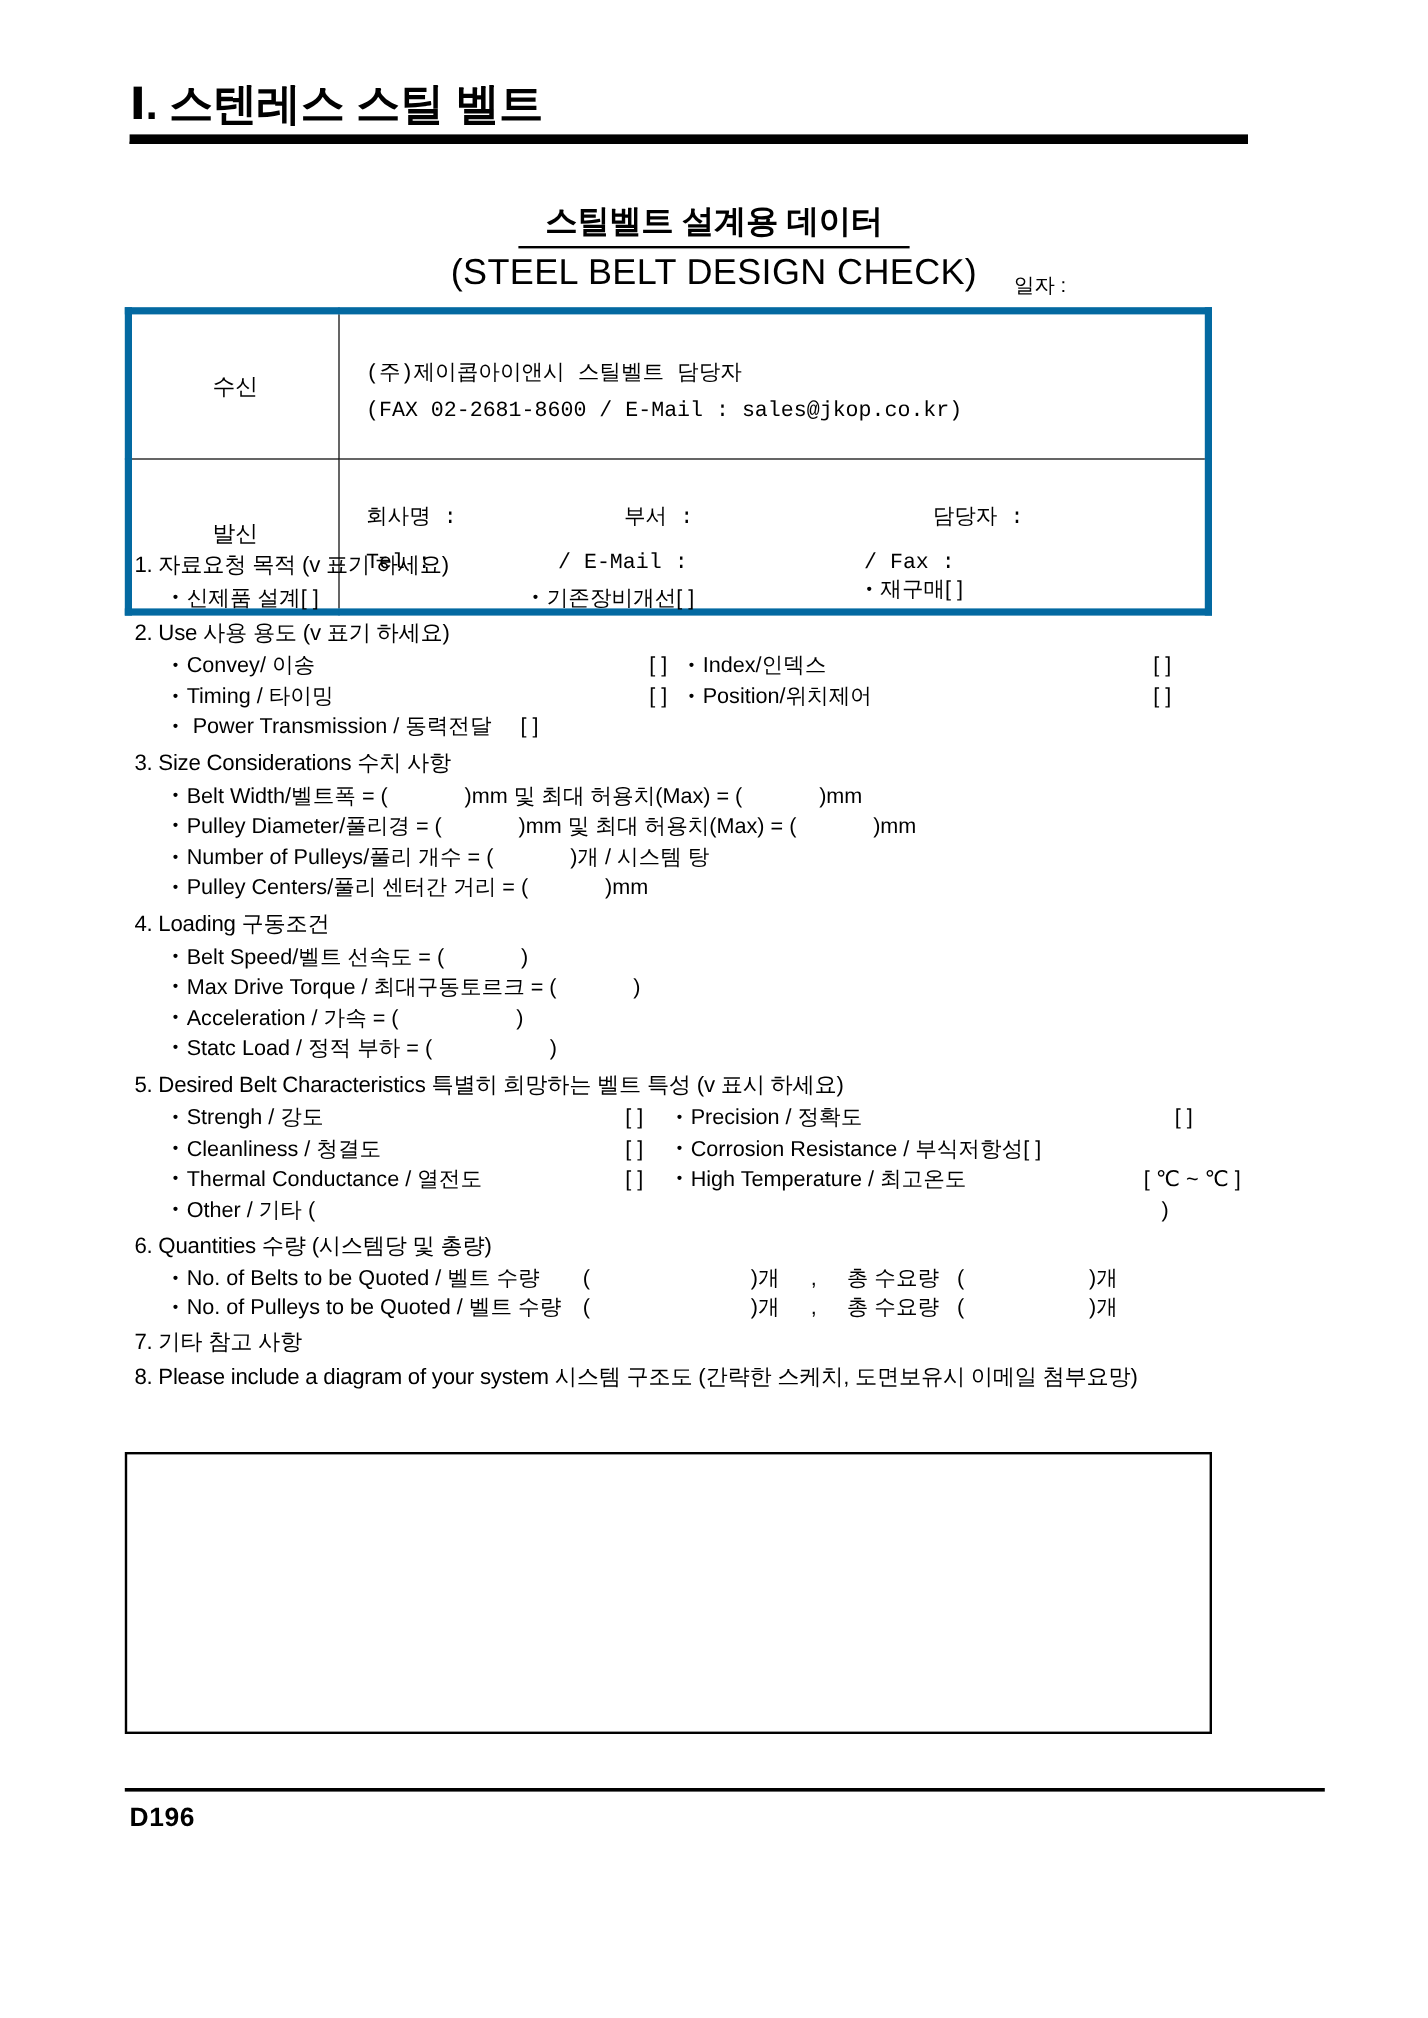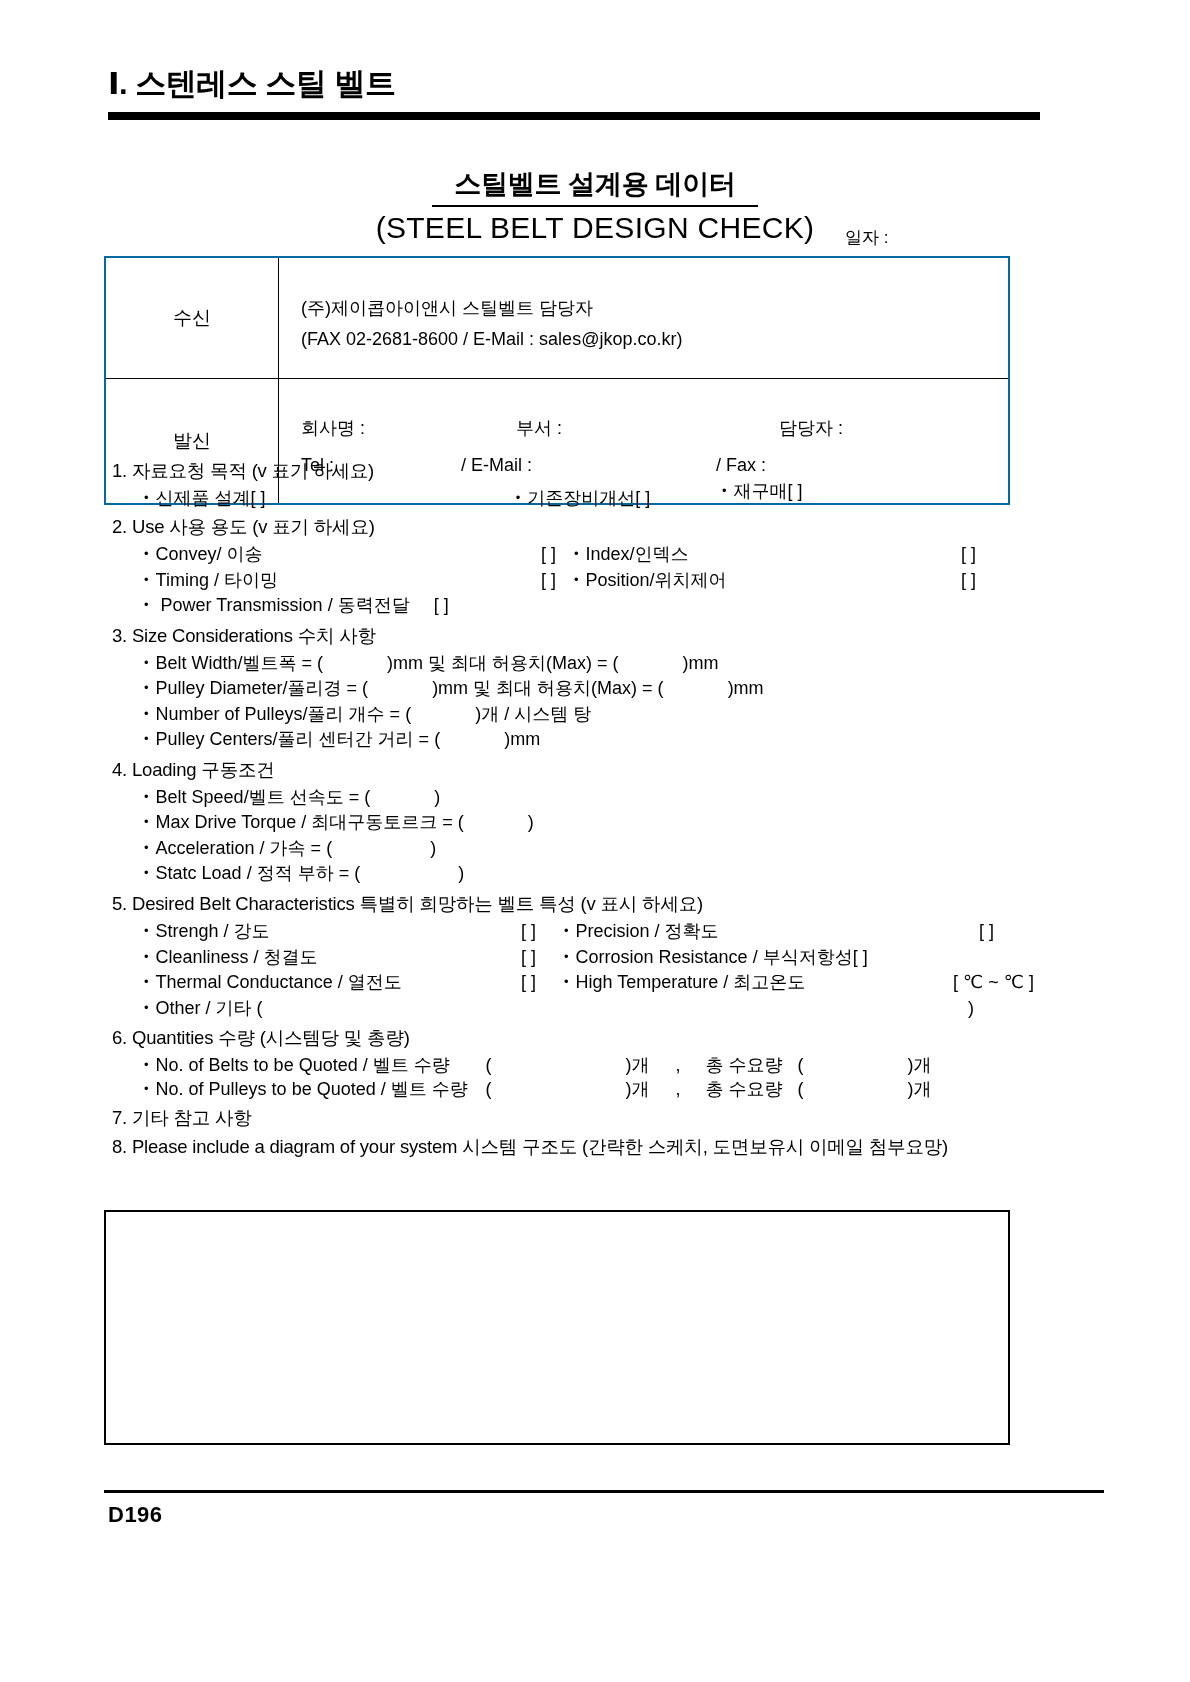--- a/index.html
+++ b/index.html
@@ -24,21 +24,21 @@
   }
 
   
   .chapter {
     position: absolute;
     left: 108px;
     top: 66px;
     width: 1000px;
   }
   .chapter-title {
-    font-size: 31px;
+    font-size: 37px;
     font-weight: bold;
     letter-spacing: -0.5px;
     color: #000;
     line-height: 1.15;
     white-space: nowrap;
   }
   .chapter-rule {
     position: absolute;
     left: 108px;
     top: 112px;
@@ -79,23 +79,24 @@
     font-size: 17px;
     color: #000;
   }
 
   
   .info-table {
     position: absolute;
     left: 104px;
     top: 256px;
     width: 906px;
-    border: 2px solid #0369a1;
+    border: 6px solid #0369a1;
     border-collapse: collapse;
     box-sizing: border-box;
+    font-family: Liberation Mono, monospace;
   }
   .info-table td {
     border: 1px solid #000;
     padding: 0;
     vertical-align: middle;
   }
   .info-table td.label-cell {
     width: 172px;
     text-align: center;
     font-size: 19px;
@@ -157,21 +158,21 @@
     content: "\2022";
     font-size: 13px;
     margin-right: 7px;
     position: relative;
     top: -2px;
   }
 
   
   .s1-row { display: flex; align-items: baseline; }
   .s1-a { width: 300px; display: flex; align-items: baseline;}
-  .s1-b { width: 278px; display: flex; align-items: baseline; justify-content: center;}
+  .s1-b { width: 278px; display: flex; align-items: baseline;}
   .s1-c { display: flex; align-items: baseline; position: relative; top: -7px;}
 
   
   .s2-left { width: 430px; display: flex; align-items: baseline; }
   .s2-box { margin-left: auto; padding-right: 18px;}
   .s2-right { width: 420px; display: flex; align-items: baseline; }
 
   
   .s5-left { width: 420px; display: flex; align-items: baseline; }
   .s5-right { width: 470px; display: flex; align-items: baseline; }

